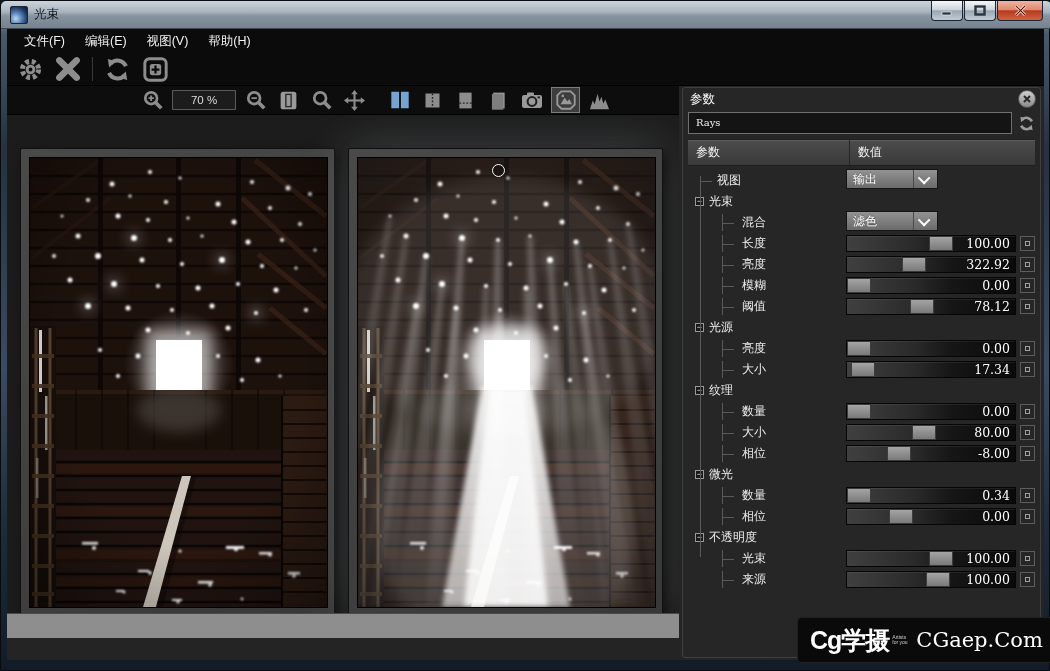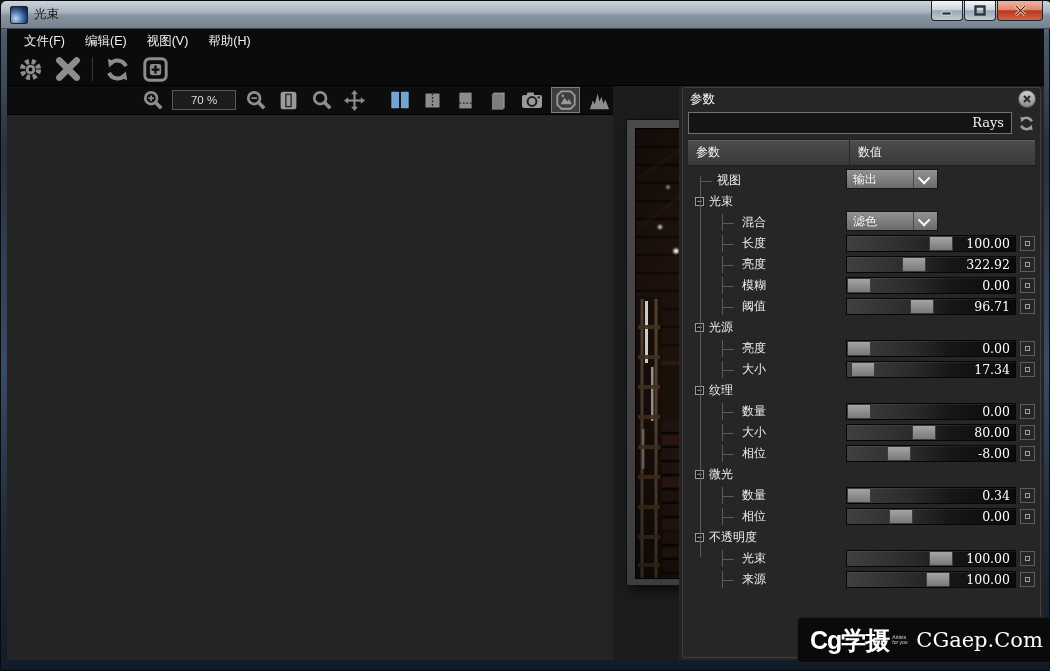--- a/index.html
+++ b/index.html
@@ -21,21 +21,21 @@
     background:linear-gradient(#f4f7f9,#cdd5dc 45%,#9aa6b2 52%,#c2ccd4 100%);}
   .wbtn.close{width:44px;background:linear-gradient(#efb3a2,#e08a70 45%,#b63a20 52%,#d06243 100%);}
   
   .menubar{background:#0b0b0b;display:flex;align-items:center;gap:2px;padding-left:8px;margin:0 8px 0 6px;}
   .menu-item{color:#f2f2f2;font-size:12.5px;padding:3px 9px;cursor:default;}
   
   .toolbar{background:#0b0b0b;margin:0 8px 0 6px;display:flex;align-items:center;gap:4px;padding-left:6px;border-bottom:1px solid #000;}
   .tbtn{width:34px;height:30px;display:flex;align-items:center;justify-content:center;}
   .tsep{width:1px;height:24px;background:#3a3a3a;margin:0 3px;}
   .content{margin:0 8px 0 6px;display:flex;background:#242424;min-height:0;}
-  .left-col{width:672px;display:flex;flex-direction:row;min-height:0;text-align:right;}
+  .left-col{width:672px;display:flex;flex-direction:column;min-height:0;text-align:right;}
   .viewbar{height:28px;background:#0d0d0d;display:flex;align-items:center;gap:6px;padding-left:132px;border-bottom:1px solid #000;}
   .vbtn{width:27px;height:24px;display:flex;align-items:center;justify-content:center;}
   .vbtn.active{border:1px solid #7d7d7d;background:#3d3d3d;}
   .zoomfield{width:62px;height:18px;background:#1c1c1c;border:1px solid #5a5a5a;color:#ddd;
     font-size:11.5px;display:flex;align-items:center;justify-content:center;}
   .canvas{flex:1;background:#1c1c1c;display:flex;align-items:flex-start;gap:13px;padding:33px 0 0 13px;position:relative;overflow:hidden;}
   .hscroll{height:24px;background:#8e8e8e;border-top:1px solid #4a4a4a;}
   .left-bottom{height:22px;background:#242424;}
   .pframe{width:315px;height:467px;box-sizing:border-box;border:1px solid #101010;border-radius:2px;padding:8px;
     background:linear-gradient(145deg,#4a4a4a,#383838);box-shadow:4px 5px 12px rgba(0,0,0,.6);}
@@ -46,21 +46,21 @@
   
   .right-col{flex:1;padding:1px 3px 0 3px;background:#242424;}
   .panel{height:571px;box-sizing:border-box;background:#262626;border:1px solid #404040;border-radius:3px;
     display:flex;flex-direction:column;color:#e8e8e8;font-size:12px;}
   .panel-title{height:22px;display:flex;align-items:center;padding:0 4px 0 7px;}
   .panel-title-text{flex:1;font-size:12.5px;color:#fff;}
   .panel-close{width:16px;height:16px;border-radius:50%;background:linear-gradient(#cfcfcf,#8a8a8a);
     display:flex;align-items:center;justify-content:center;border:1px solid #555;}
   .preset-row{display:flex;align-items:center;gap:6px;padding:2px 5px 3px 5px;}
   .preset-field{flex:1;height:20px;line-height:20px;background:#141414;border:1px solid #707070;
-    color:#f0f0f0;font-family:"DejaVu Serif",serif;font-size:13px;padding:0 7px;text-align:right;}
+    color:#f0f0f0;font-family:"DejaVu Serif",serif;font-size:10px;padding:0 7px;}
   .phead{display:flex;height:25px;margin:2px 5px 0 5px;background:linear-gradient(#4c4c4c,#3a3a3a);
     border:1px solid #1e1e1e;border-left:none;border-right:none;box-shadow:inset 0 1px 0 #5e5e5e;}
   .ph1{width:153px;border-right:1px solid #262626;display:flex;align-items:center;padding-left:8px;color:#f2f2f2;}
   .ph2{flex:1;display:flex;align-items:center;padding-left:8px;color:#f2f2f2;}
   .prows{position:relative;flex:1;margin:0 5px;padding-top:2px;}
   .prows::before{content:"";position:absolute;left:12px;top:10px;height:381px;width:1px;background:#5a5a5a;}
   .prow{display:flex;align-items:flex-end;height:21px;}
   .plabel{width:158px;display:flex;align-items:stretch;flex-shrink:0;}
   .ptext{align-self:center;padding-left:5px;white-space:nowrap;color:#ececec;}
   .stub{width:12px;margin-left:12px;position:relative;}
@@ -628,21 +628,21 @@
               </div>
             </div>
             <div class="prow">
               <div class="plabel">
                 <div class="elbow"></div>
                 <div class="ptext">阈值</div>
               </div>
               <div class="pctl">
                 <div class="slider">
                   <div class="shandle" style="left: calc(44% - 10.56px);"></div>
-                  <div class="sval">96.71</div>
+                  <div class="sval">78.12</div>
                 </div>
                 <div class="rbtn"></div>
               </div>
             </div>
             <div class="prow">
               <div class="plabel">
                 <div class="gbox">−</div>
                 <div class="ptext">光源</div>
               </div>
               <div class="pctl"></div>

